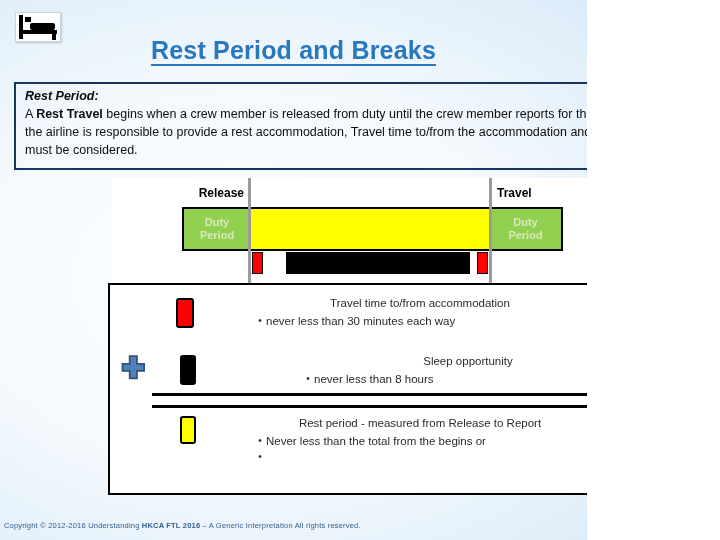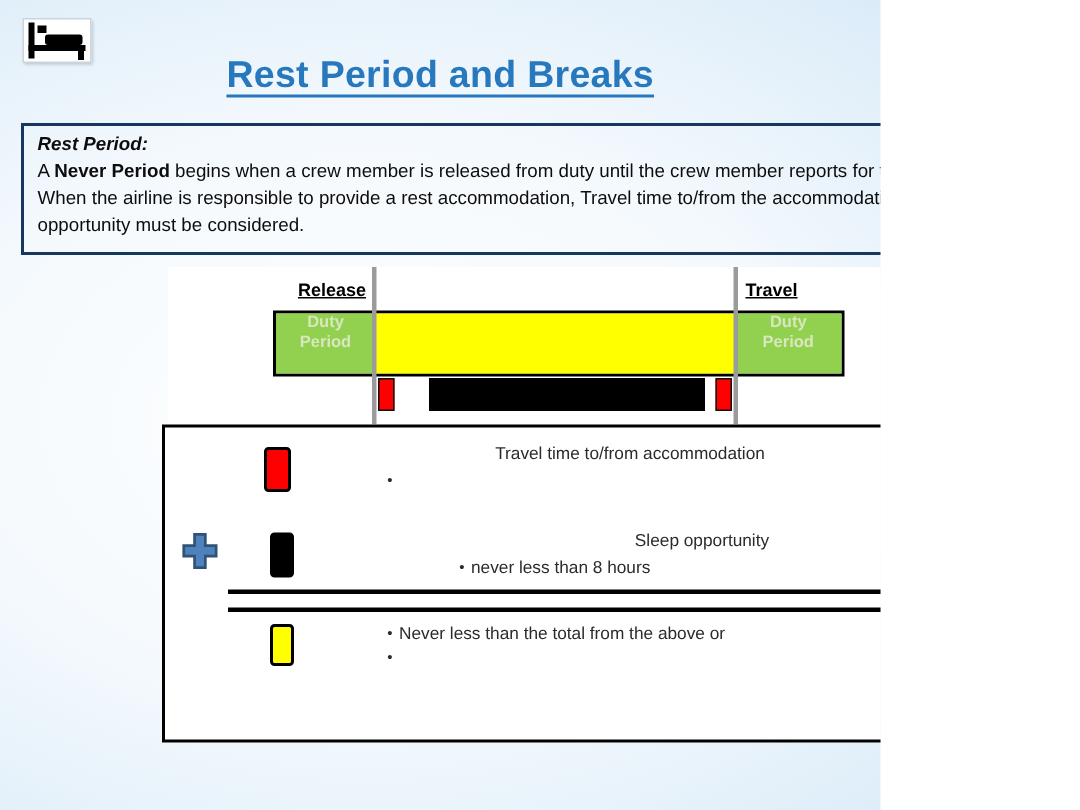--- a/index.html
+++ b/index.html
@@ -32,26 +32,26 @@
   .info-box {
     position:absolute; left:14px; top:82px; width:692px; height:88px;
     border:2px solid #17375E; padding:3px 9px 0 9px;
     font-size:12.5px; line-height:1.44; color:#0d0d0d;
   }
   .info-box .hd { font-weight:bold;font-style:italic; }
   .info-box b { font-weight:bold; }
   
   .timeline-panel { position:absolute; left:112px; top:178px; width:500px; height:107px; background:#fff; }
   .marker-line { position:absolute; width:3px; height:105px; top:178px; background:#9b9b9b; z-index:6; }
-  .lbl { position:absolute; top:186px; font-size:12px; font-weight:bold; color:#000; z-index:7;text-decoration:underline; }
+  .lbl { position:absolute; top:186px; font-size:12px; font-weight:bold; color:#000; z-index:7; }
   .duty-bar {
     position:absolute; left:182px; top:207px; width:381px; height:44px;
     border:2px solid #000; display:flex; z-index:4;
   }
-  .seg-green { background:#92D050; display:flex; flex-direction:column; align-items:center; 
+  .seg-green { background:#92D050; display:flex; flex-direction:column; align-items:center; justify-content:center;
     color:#D8E7BC; font-size:11px; line-height:1.15; font-weight:bold; }
   .seg-yellow { background:#FFFF00; flex:1; }
   .travel-block { position:absolute; top:252px; width:11px; height:22px; background:#FF0000; border:1px solid #111; z-index:5; }
   .sleep-block { position:absolute; left:286px; top:252px; width:184px; height:22px; background:#000; z-index:5; }
   
   .legend-box {
     position:absolute; left:108px; top:283px; width:508px; height:212px;
     background:#fff; border:2px solid #000; z-index:8;
   }
   .swatch { position:absolute; border:2px solid #000; border-radius:3px; }
@@ -98,21 +98,21 @@
         <polygon points="65,19 78,19 86,27 78,35 65,35 73,27" fill="#BCCDE3" stroke="#44536b" stroke-width="1"></polygon>
         <polygon points="83,19 96,19 104,27 96,35 83,35 91,27" fill="#D9E2F0" stroke="#44536b" stroke-width="1"></polygon>
         <polygon points="101,19 114,19 122,27 114,35 101,35 109,27" fill="#FFFFFF" stroke="#44536b" stroke-width="1"></polygon>
       </svg>
   </div>
 
   <div class="title">Rest Period and Breaks</div>
 
   <div class="info-box">
     <div class="hd">Rest Period:</div>
-    <div><span>A </span><b>Never Period</b><span> begins when a crew member is released from duty until the crew member reports for the next duty. When the airline is responsible to provide a rest accommodation, Travel time to/from the accommodation and Sleep opportunity must be considered.</span></div>
+    <div><span>A </span><b>Rest Travel</b><span> begins when a crew member is released from duty until the crew member reports for the next duty. When the airline is responsible to provide a rest accommodation, Travel time to/from the accommodation and Sleep opportunity must be considered.</span></div>
   </div>
 
   <div class="timeline-panel"></div>
 
   <div class="lbl" style="left:186px; width:58px; text-align:right;">Release</div>
   <div class="lbl" style="left:497px;">Travel</div>
 
   <div class="duty-bar">
     <div class="seg-green" style="width:66px;">
       <div>Duty</div>
@@ -132,20 +132,21 @@
   <div class="travel-block" style="left:477px;"></div>
   <div class="sleep-block"></div>
 
   <div class="legend-box">
 
     <div class="swatch sw-red"></div>
     <div class="entry" style="top:10px;">
       <div class="e-title">Travel time to/from accommodation</div>
       <div class="bullet-line">
         <span class="bullet-dot">•</span>
+        <span>never less than 30 minutes each way</span>
       </div>
     </div>
 
     <div class="plus-wrap">
       <svg width="25" height="27" viewBox="0 0 25 27">
         <path d="M8.7 2.2 h7.2 v7.6 h7.2 v7 h-7.2 v7.6 h-7.2 v-7.6 h-7.2 v-7 h7.2 z" fill="#4F81BD" stroke="#2F5376" stroke-width="1.8"></path>
       </svg>
     </div>
 
     <div class="swatch sw-black"></div>
@@ -155,24 +156,26 @@
         <span class="bullet-dot">•</span>
         <span>never less than 8 hours</span>
       </div>
     </div>
 
     <div class="dbl-line dbl-top"></div>
     <div class="dbl-line dbl-bot"></div>
 
     <div class="swatch sw-yellow"></div>
     <div class="entry" style="top:130px;">
+      <div class="e-title">Rest period - measured from Release to Report</div>
       <div class="bullet-line">
         <span class="bullet-dot">•</span>
-        <span>Never less than the total from the above or</span>
+        <span>Never less than the total from the begins or</span>
       </div>
       <div class="bullet-line">
         <span class="bullet-dot">•</span>
       </div>
     </div>
   </div>
 
+  <div class="copyright"><span>Copyright © 2012-2016 Understanding </span><b>HKCA FTL 2016</b><span> – A Generic Interpretation All rights reserved.</span></div>
 
 </div>
 
 </body></html>

